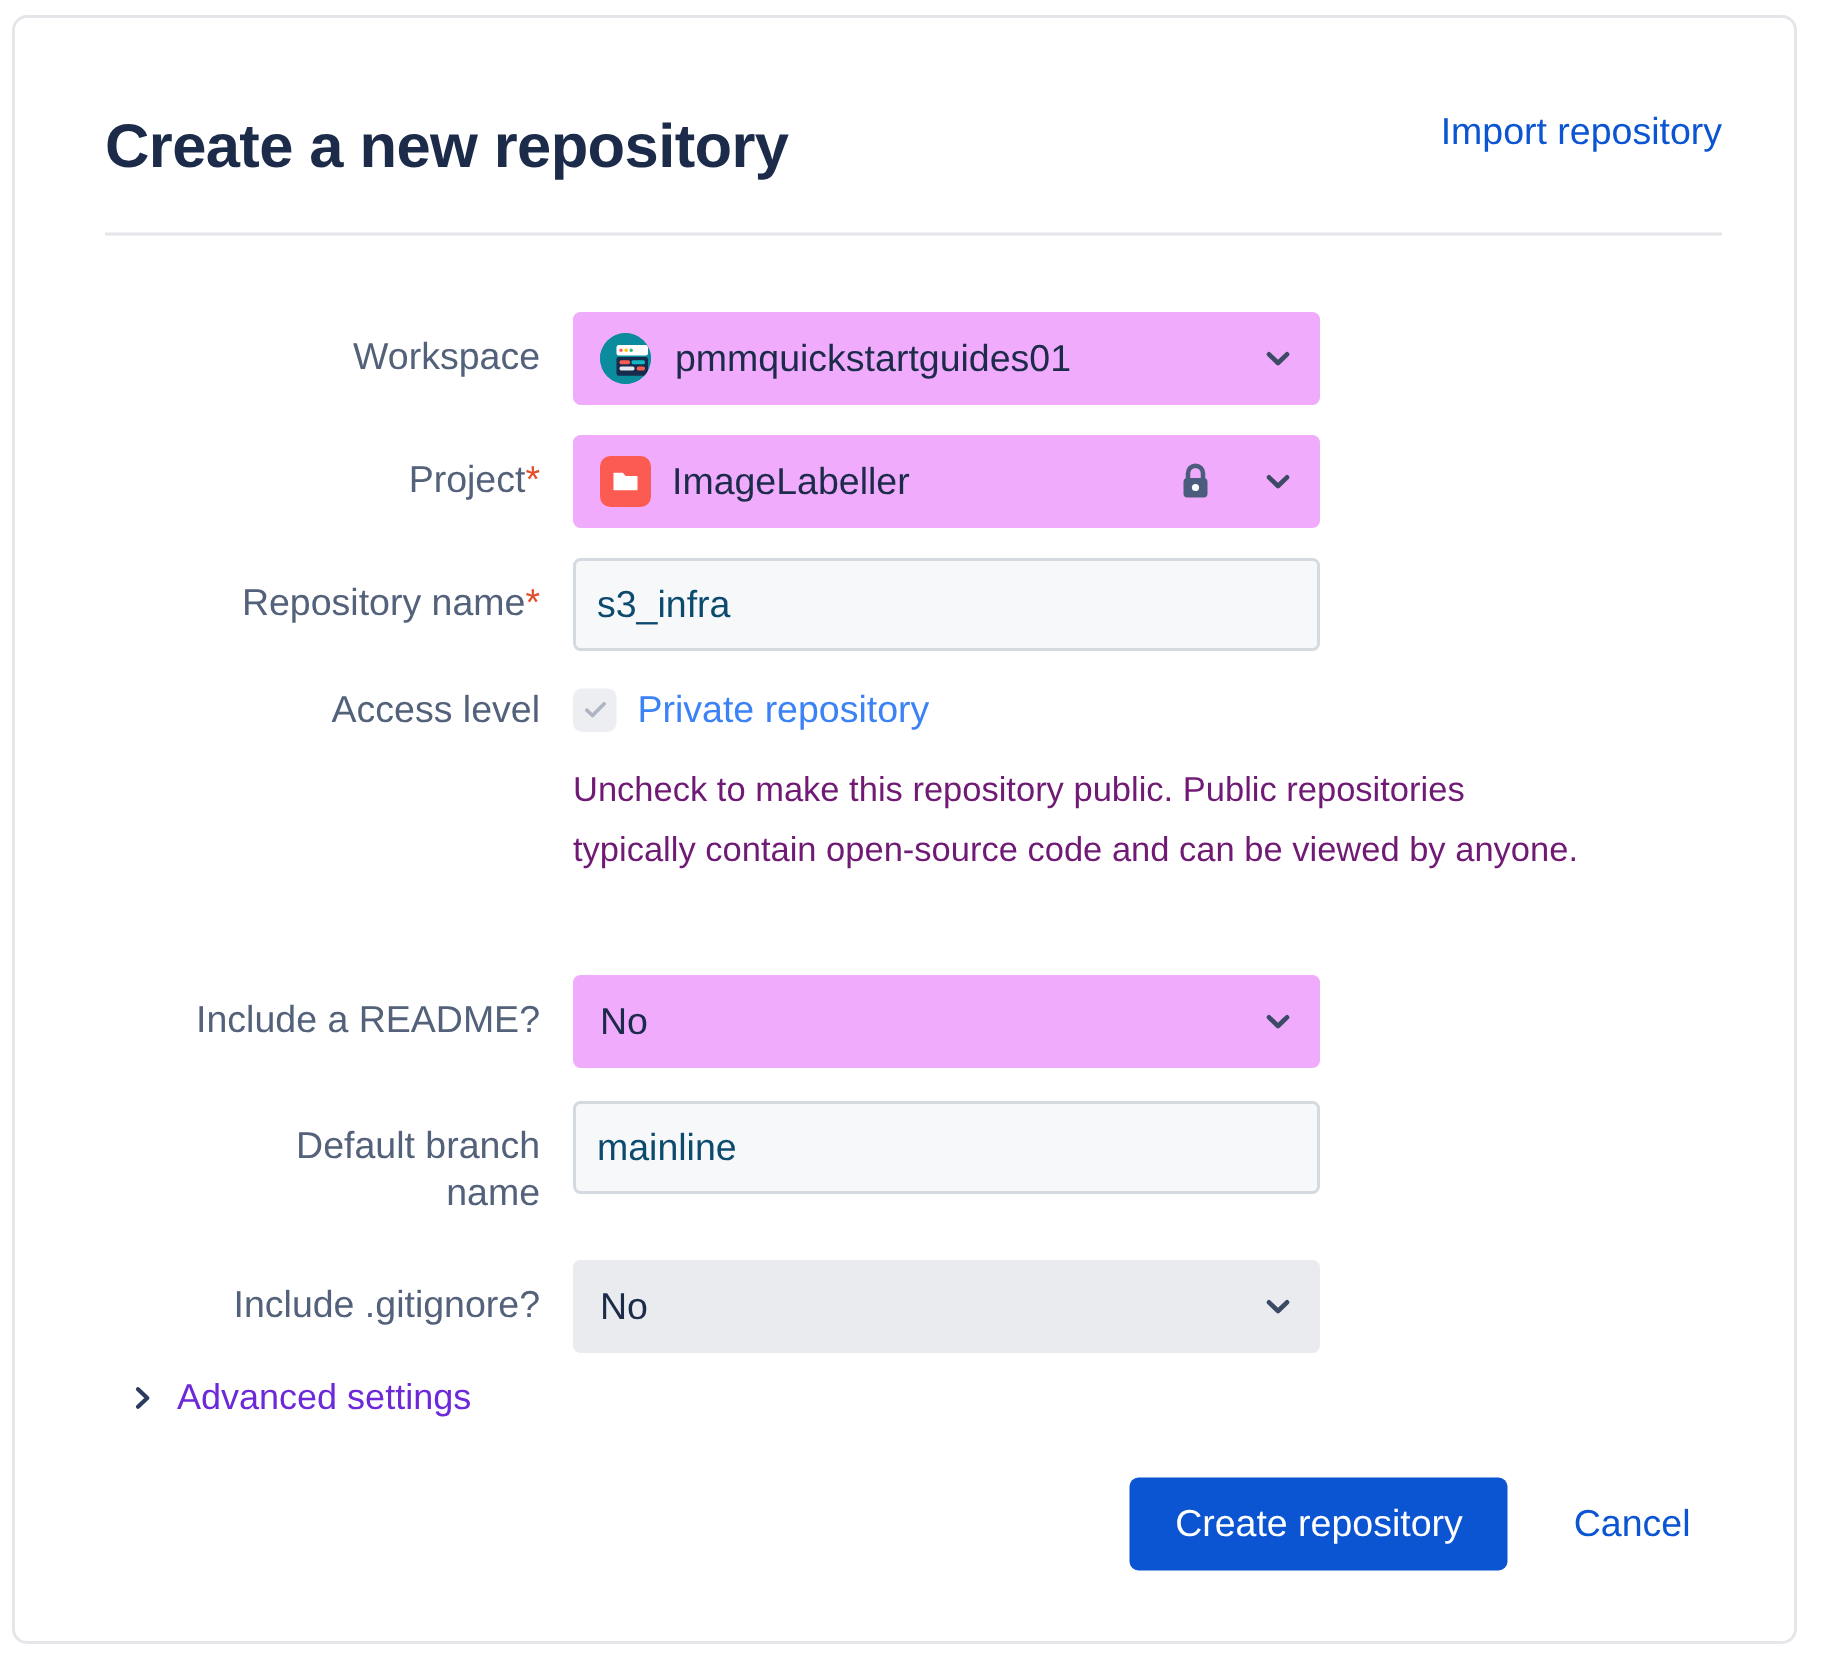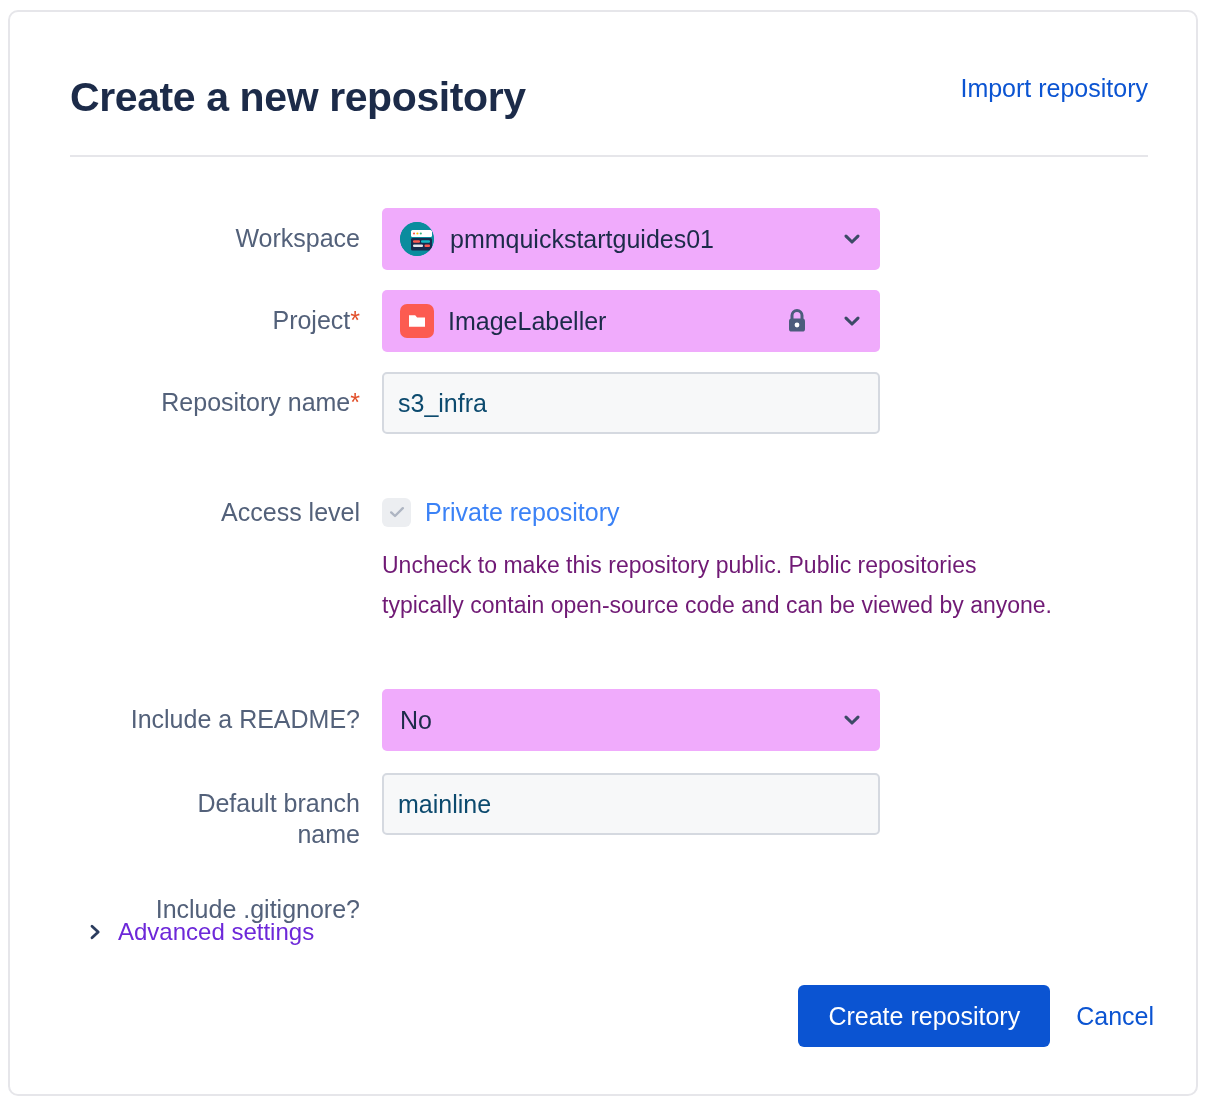--- a/index.html
+++ b/index.html
@@ -197,23 +197,24 @@
     display: flex; align-items: center; justify-content: center;
   }
   #advanced-settings .label {
     font-size: 24px;
     color: #6d28d9;
   }
 
   
   .footer {
     position: absolute;
-    right: 34px; top: 973px;
+    right: 61px; top: 973px;
     display: flex;
     align-items: center;
+    gap: 18px;
   }
   #create-repository-button {
     height: 62px;
     background: #0b54d2;
     color: #ffffff;
     border: none;
     border-radius: 6px;
     font-size: 25px;
     font-family: "Liberation Sans", sans-serif;
     padding: 0 30px;
@@ -301,21 +302,21 @@
         </div>
       </div>
 
       <div class="form-row" style="height:82px;">
         <div class="row-label" style="padding-top:15px;"><span>Repository name</span><span class="req">*</span></div>
         <div class="row-field">
           <input class="text-input" type="text" value="s3_infra" style="">
         </div>
       </div>
 
-      <div class="form-row" style="height:196px;margin-top:39px;">
+      <div class="form-row" style="height:196px;">
         <div class="row-label" style="padding-top:4px;">Access level</div>
         <div class="row-field" style="width:700px;">
           <div class="checkbox-line">
             <span class="checkbox">
               <svg width="20" height="20" viewBox="0 0 20 20" aria-hidden="true">
                 <path d="M4.2 10.4 L8 14 L15.8 6.2" fill="none" stroke="#aeb5c2" stroke-width="2.4" stroke-linecap="round" stroke-linejoin="round"></path>
               </svg>
             </span>
             <span class="checkbox-label">Private repository</span>
           </div>
@@ -338,21 +339,21 @@
       </div>
 
       <div class="form-row" style="height:106px;">
         <div class="row-label" style="padding-top:15px;">Default branch
 name</div>
         <div class="row-field">
           <input class="text-input" type="text" value="mainline" style="">
         </div>
       </div>
 
-      <div class="form-row" style="height:84px;flex-direction:column;">
+      <div class="form-row" style="height:84px;">
         <div class="row-label" style="padding-top:15px;">Include .gitignore?</div>
         <div class="row-field">
           <div class="select-control hovered">
             <span class="select-value">No</span>
             <span class="select-chevron">
               <svg width="22" height="22" viewBox="0 0 22 22" aria-hidden="true">
                 <path d="M5 8.2 L11 14 L17 8.2" fill="none" stroke="#3c4a66" stroke-width="3.1" stroke-linecap="round" stroke-linejoin="round"></path>
               </svg>
             </span>
           </div>

